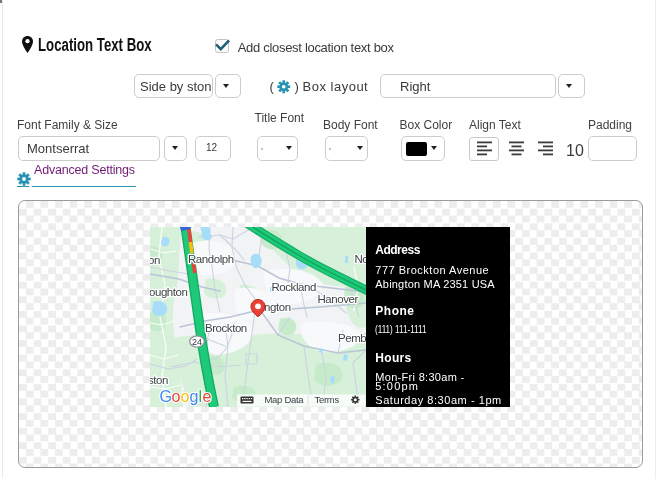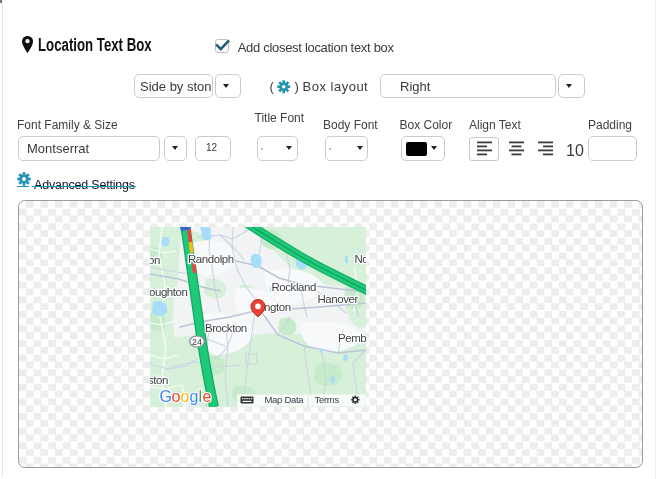--- a/index.html
+++ b/index.html
@@ -120,21 +120,21 @@
           <rect x="-2" y="-9.6" width="4" height="4.5" transform="rotate(90)"></rect>
           <rect x="-2" y="-9.6" width="4" height="4.5" transform="rotate(135)"></rect>
           <rect x="-2" y="-9.6" width="4" height="4.5" transform="rotate(180)"></rect>
           <rect x="-2" y="-9.6" width="4" height="4.5" transform="rotate(225)"></rect>
           <rect x="-2" y="-9.6" width="4" height="4.5" transform="rotate(270)"></rect>
           <rect x="-2" y="-9.6" width="4" height="4.5" transform="rotate(315)"></rect>
         </g>
         <circle r="2.7" fill="#fff"></circle>
       </g>
     </svg>
-  <div class="abs" style="left:34px; top:179px; font-size:12.5px; color:#0f172a; line-height:1; letter-spacing:-0.2px;">Advanced Settings</div>
+  <div class="abs" style="left:34px; top:164px; font-size:12.5px; color:#701a75; line-height:1; letter-spacing:-0.2px;">Advanced Settings</div>
   <div class="abs" style="left:16.5px; top:186.3px; width:12.5px; height:1px; background:#2793b3;"></div>
   <div class="abs" style="left:31.5px; top:186.3px; width:104px; height:1px; background:#2793b3;"></div>
 
   <div class="abs" style="left:17.5px; top:199.5px; width:625px; height:268px; border:1px solid #9b9b9b; border-radius:7px;
       background: repeating-conic-gradient(#ededed 0% 25%, #ffffff 25% 50%) 0px 0px / 14.6px 14.6px #fff;"></div>
 
   <div class="abs" style="left:150px; top:227px; width:215.5px; height:179.5px; overflow:hidden;">
     <svg width="215.5" height="179.5" viewBox="0 0 215.5 179.5">
       <rect x="0" y="0" width="215.5" height="179.5" fill="#f1f3f5"></rect>
 
@@ -292,13 +292,24 @@
         <text x="9.5" y="174.5" fill="#4285F4">G</text>
         <text x="21.5" y="174.5" fill="#EA4335">o</text>
         <text x="30.5" y="174.5" fill="#FBBC05">o</text>
         <text x="39.5" y="174.5" fill="#4285F4">g</text>
         <text x="48.5" y="174.5" fill="#34A853">l</text>
         <text x="52.5" y="174.5" fill="#EA4335">e</text>
       </g>
     </svg>
   </div>
 
+  <div class="abs" style="left:365.5px; top:227px; width:144.5px; height:179.5px; background:#000; overflow:hidden;">
+    <div class="abs" style="left:9.8px; top:16.8px; font-size:12px; font-weight:bold; color:#fff; line-height:1; letter-spacing:-0.5px;">Address</div>
+    <div class="abs" style="left:9.8px; top:37.6px; font-size:11px; color:#fff; line-height:1; letter-spacing:0.5px;">777 Brockton Avenue</div>
+    <div class="abs" style="left:9.8px; top:52.1px; font-size:11px; color:#fff; line-height:1; letter-spacing:0.2px;">Abington MA 2351 USA</div>
+    <div class="abs" style="left:9.8px; top:78.2px; font-size:12px; font-weight:bold; color:#fff; line-height:1; letter-spacing:0.5px;">Phone</div>
+    <div class="abs" style="left:9.8px; top:97.1px; font-size:11px; color:#fff; line-height:1; transform:scaleX(0.74); transform-origin:left top;">(111) 111-1111</div>
+    <div class="abs" style="left:9.8px; top:125.1px; font-size:12px; font-weight:bold; color:#fff; line-height:1; letter-spacing:0.3px;">Hours</div>
+    <div class="abs" style="left:9.8px; top:144.5px; font-size:11px; color:#fff; line-height:1; letter-spacing:0.3px;">Mon-Fri 8:30am -</div>
+    <div class="abs" style="left:9.8px; top:154px; font-size:11px; color:#fff; line-height:1; letter-spacing:1.2px;">5:00pm</div>
+    <div class="abs" style="left:9.8px; top:168.4px; font-size:11px; color:#fff; line-height:1; letter-spacing:0.55px;">Saturday 8:30am - 1pm</div>
+  </div>
 </div>
 
 </body></html>

